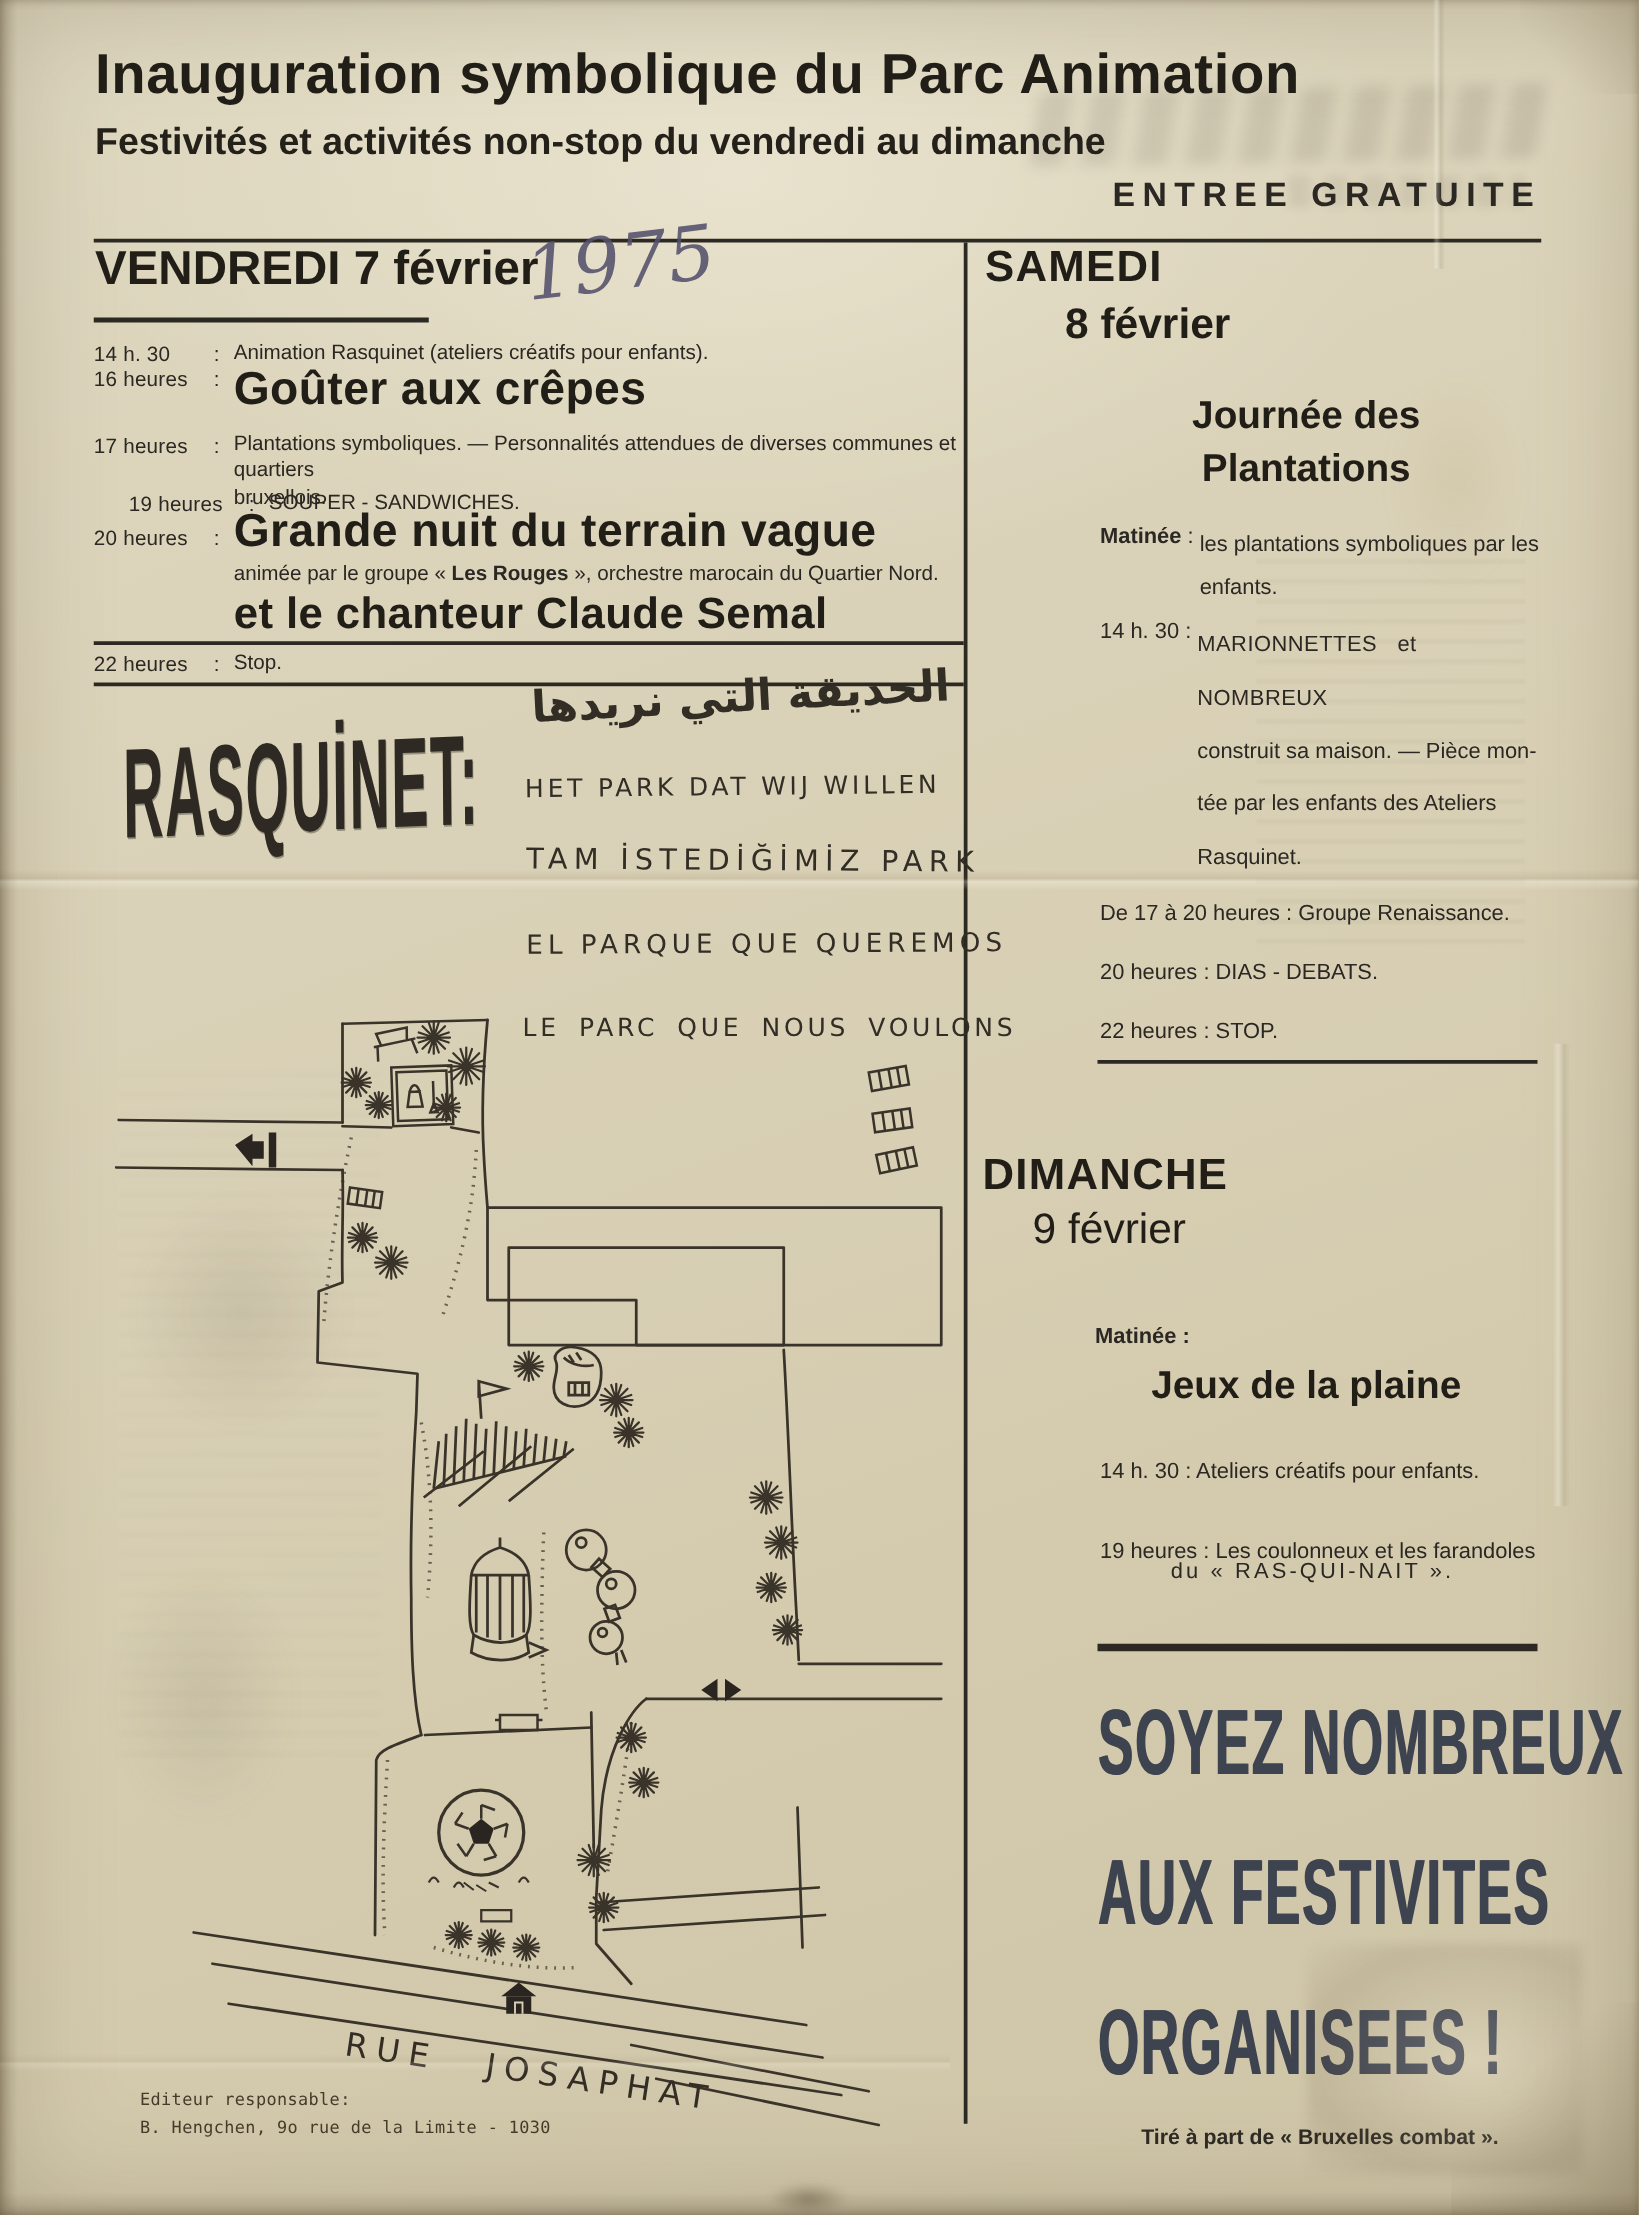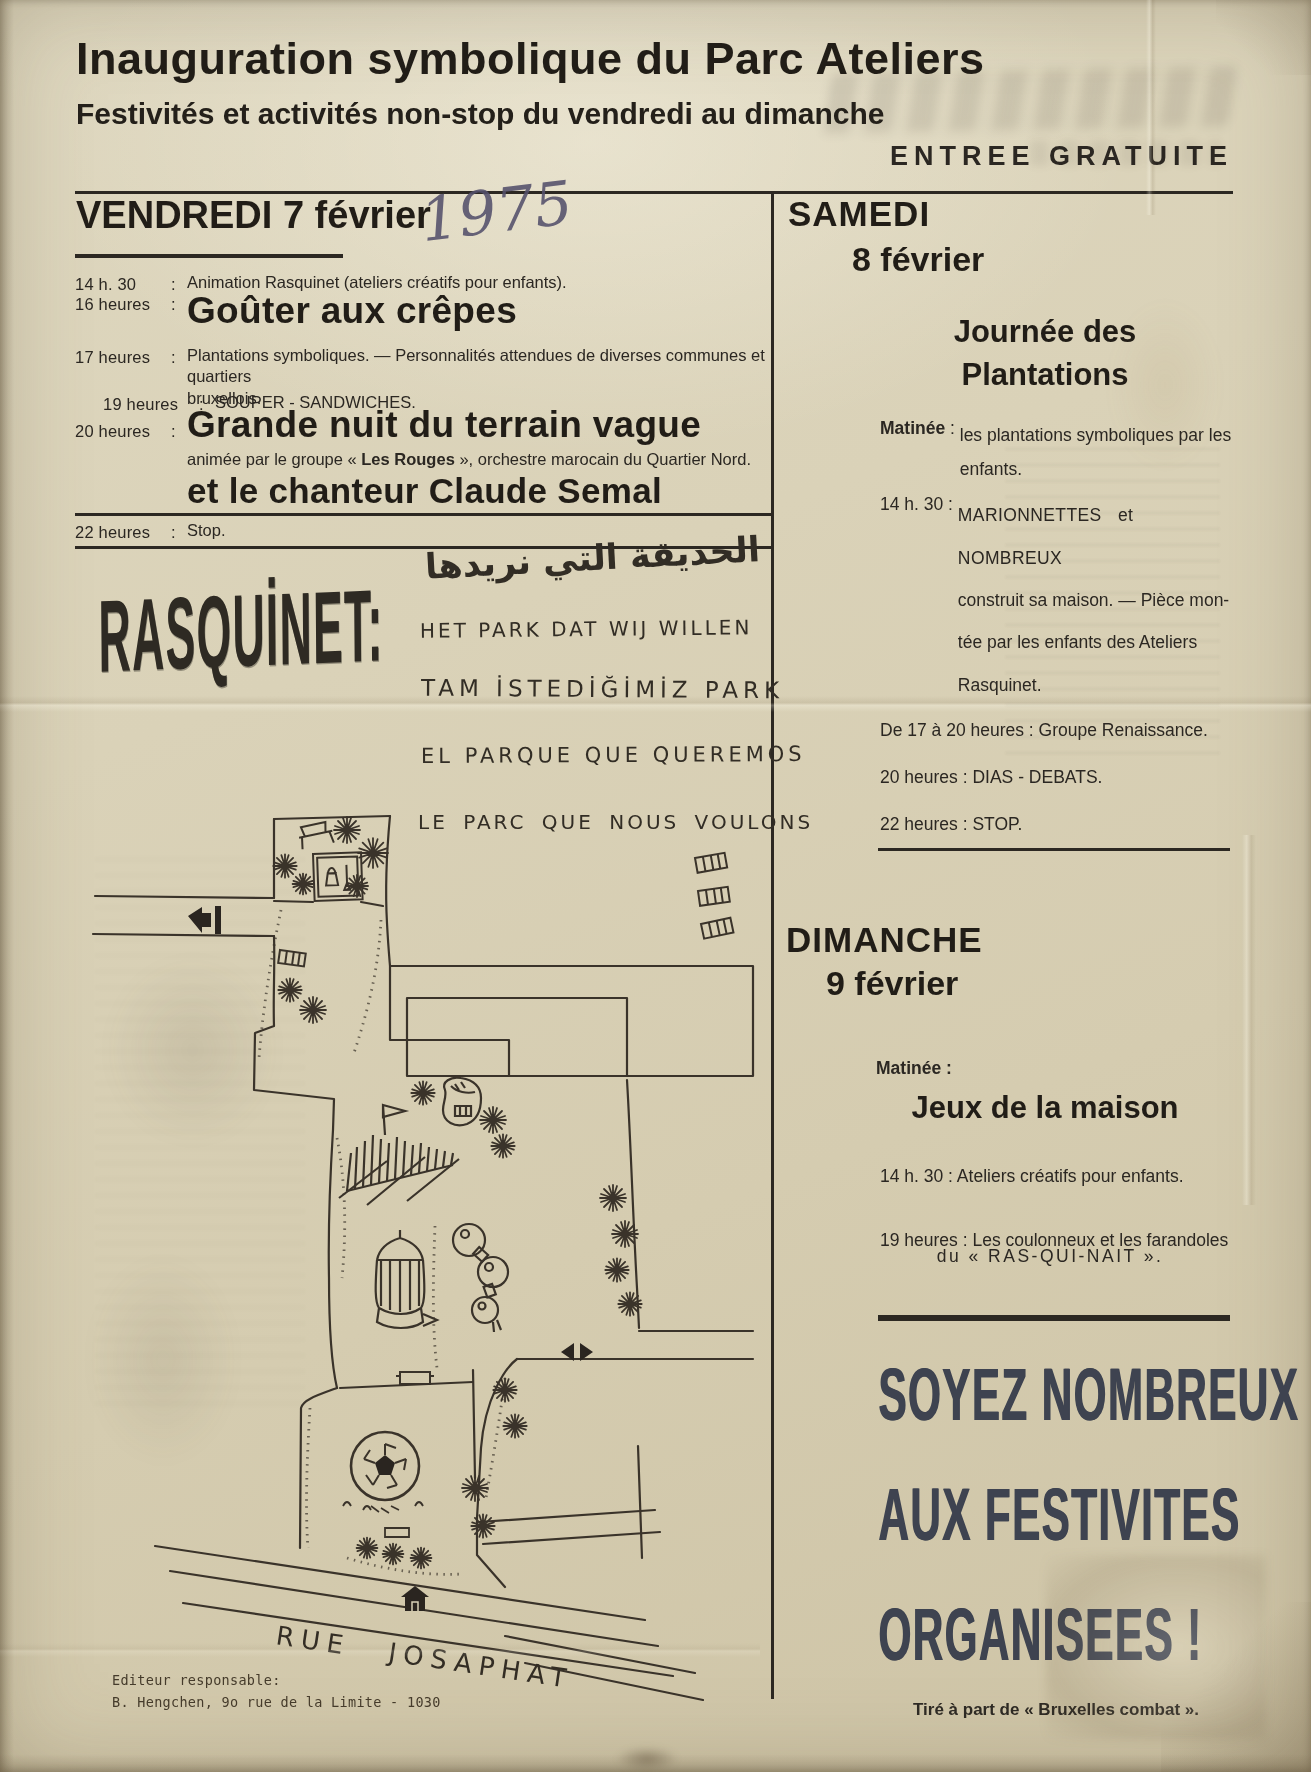--- a/index.html
+++ b/index.html
@@ -57,21 +57,21 @@
   .sat-entries { left:880px; top:418px; width:354px; font-size:17.5px; }
   .srow { display:flex; align-items:flex-start; }
   .slabel { flex:none; white-space:pre; }
   .slines { flex:1; }
   .lh20 .sline { line-height:1.95; }
   .lh24 .sline { line-height:2.42; }
   .wide { word-spacing:11px; letter-spacing:.4px; }
   .mt1 { margin-top:8px; } .mt2 { margin-top:14px; } .mt3 { margin-top:26px; }
   .bold { font-weight:bold; }
   .dim-day  { left:786px; top:920px; font-size:35px; font-weight:bold; letter-spacing:1px; color:#211d17; }
-  .dim-date { left:826px; top:964px; font-size:34px; font-weight:bold; color:#211d17; }
+  .dim-date { left:826px; top:964px; font-size:34px; font-weight:normal; color:#211d17; }
   .dim-mat  { left:876px; top:1058px; font-size:17.5px; font-weight:bold; }
   .dim-title{ left:870px; top:1090px; width:350px; text-align:center; font-size:31px; font-weight:bold; color:#211d17; }
   .dim-row0 { left:880px; top:1166px; font-size:17.5px; }
   .dim-row1a{ left:880px; top:1212px; font-size:17.5px;margin-top:18px; }
   .dim-row1b{ left:900px; top:1246px; width:300px; text-align:center; font-size:17.5px; letter-spacing:2.5px; }
 
   .bline { position:absolute; left:878px; width:356px; font-size:47px; font-weight:bold; letter-spacing:1.5px;
            transform:scale(.9,1.58); transform-origin:0 0; white-space:nowrap;
            text-shadow:1px 0 0 currentColor; }
   .b1 { top:1350px; } .b2 { top:1470px; } .b3 { top:1590px; }
@@ -120,21 +120,21 @@
 
 <div class="page">
 
   <div class="ghost ghost-title"></div>
   <div class="ghost ghost-sub"></div>
   <div class="ghost ghost-map"></div>
   <div class="ghost ghost-blob1"></div>
   <div class="ghost ghost-blob2"></div>
   <div class="ghost ghost-rtext"></div>
 
-  <div class="abs title">Inauguration symbolique du Parc Ateliers</div>
+  <div class="abs title">Inauguration symbolique du Parc Animation</div>
   <div class="abs subtitle">Festivités et activités non-stop du vendredi au dimanche</div>
   <div class="abs entree">ENTREE GRATUITE</div>
   <div class="rule" style="left:75px; top:191px; width:1158px; height:3px;"></div>
   <div class="rule divider"></div>
 
   <div class="abs ven-head">VENDREDI 7 février</div>
   <div class="abs year">1975</div>
   <div class="rule" style="left:75px; top:254px; width:268px; height:3.5px;"></div>
 
   <div class="frow" style="top:272px;">
@@ -403,21 +403,21 @@
       <span class="slines">
           <div class="sline">STOP.</div>
         </span>
     </div>
   </div>
 
   <div class="rule" style="left:878px; top:848px; width:352px; height:3px;"></div>
   <div class="abs dim-day">DIMANCHE</div>
   <div class="abs dim-date">9 février</div>
   <div class="abs dim-mat">Matinée :</div>
-  <div class="abs dim-title">Jeux de la maison</div>
+  <div class="abs dim-title">Jeux de la plaine</div>
   <div class="abs dim-row0">14 h. 30 : Ateliers créatifs pour enfants.</div>
   <div class="abs dim-row1a">19 heures : Les coulonneux et les farandoles</div>
   <div class="abs dim-row1b">du « RAS-QUI-NAIT ».</div>
 
   <div class="rule" style="left:878px; top:1315px; width:352px; height:6px;"></div>
   <div class="bline b1" style="color:#3e4350;">SOYEZ NOMBREUX</div>
   <div class="bline b2" style="color:#3e4350;">AUX FESTIVITES</div>
   <div class="bline b3" style="color:#3e4350;">ORGANISEES !</div>
   <div class="abs footnote">Tiré à part de « Bruxelles combat ».</div>
 

